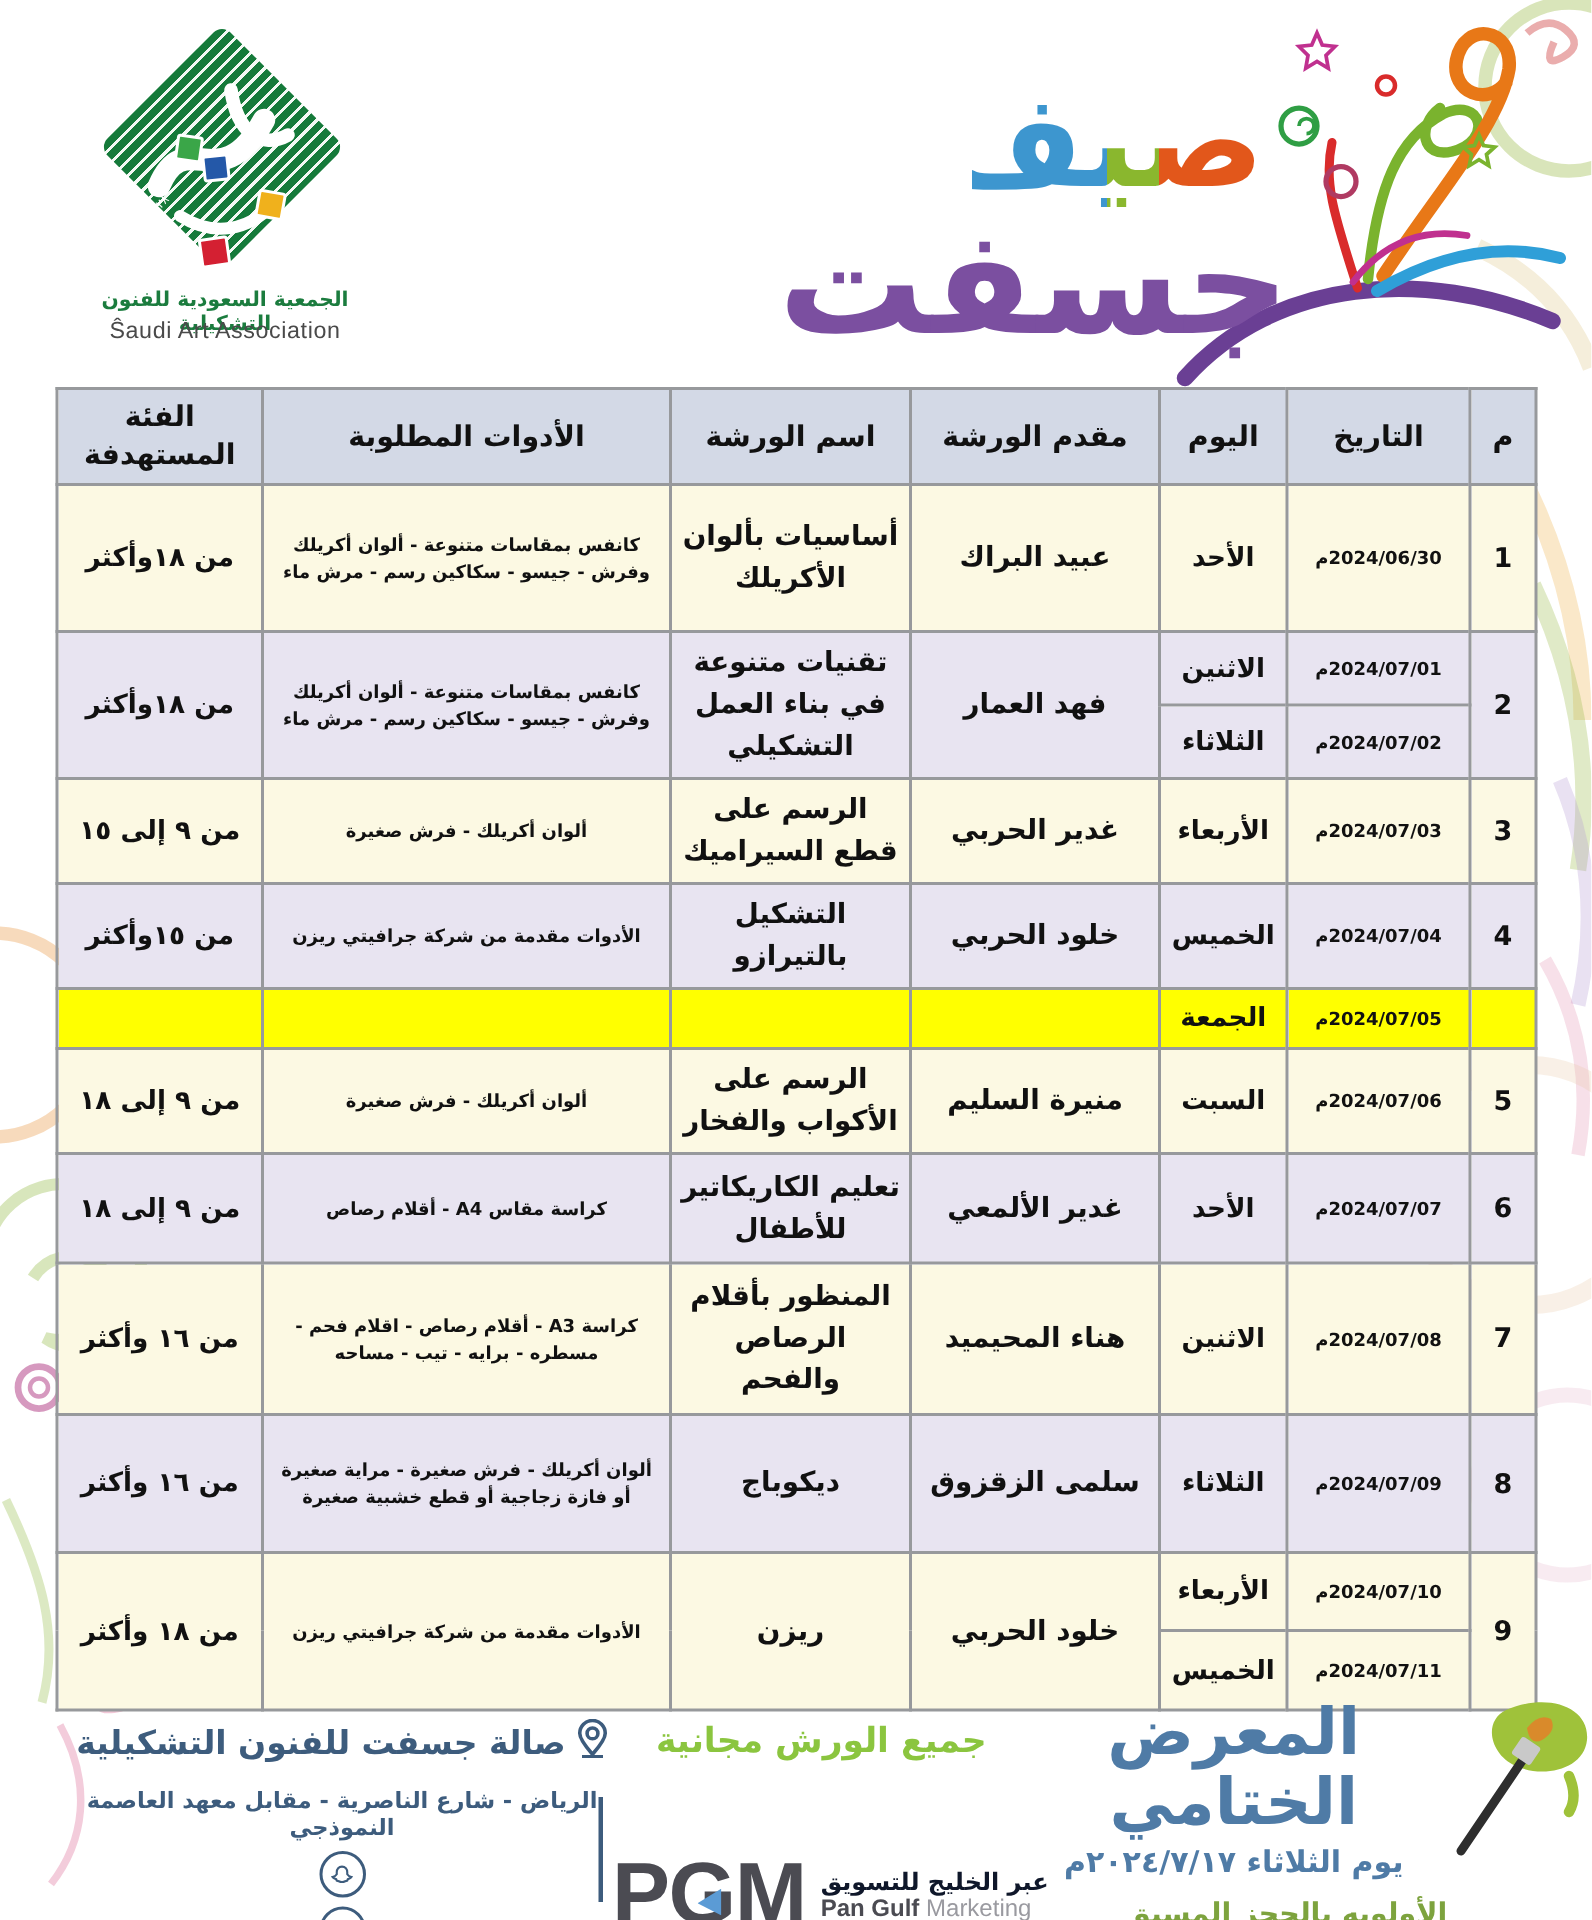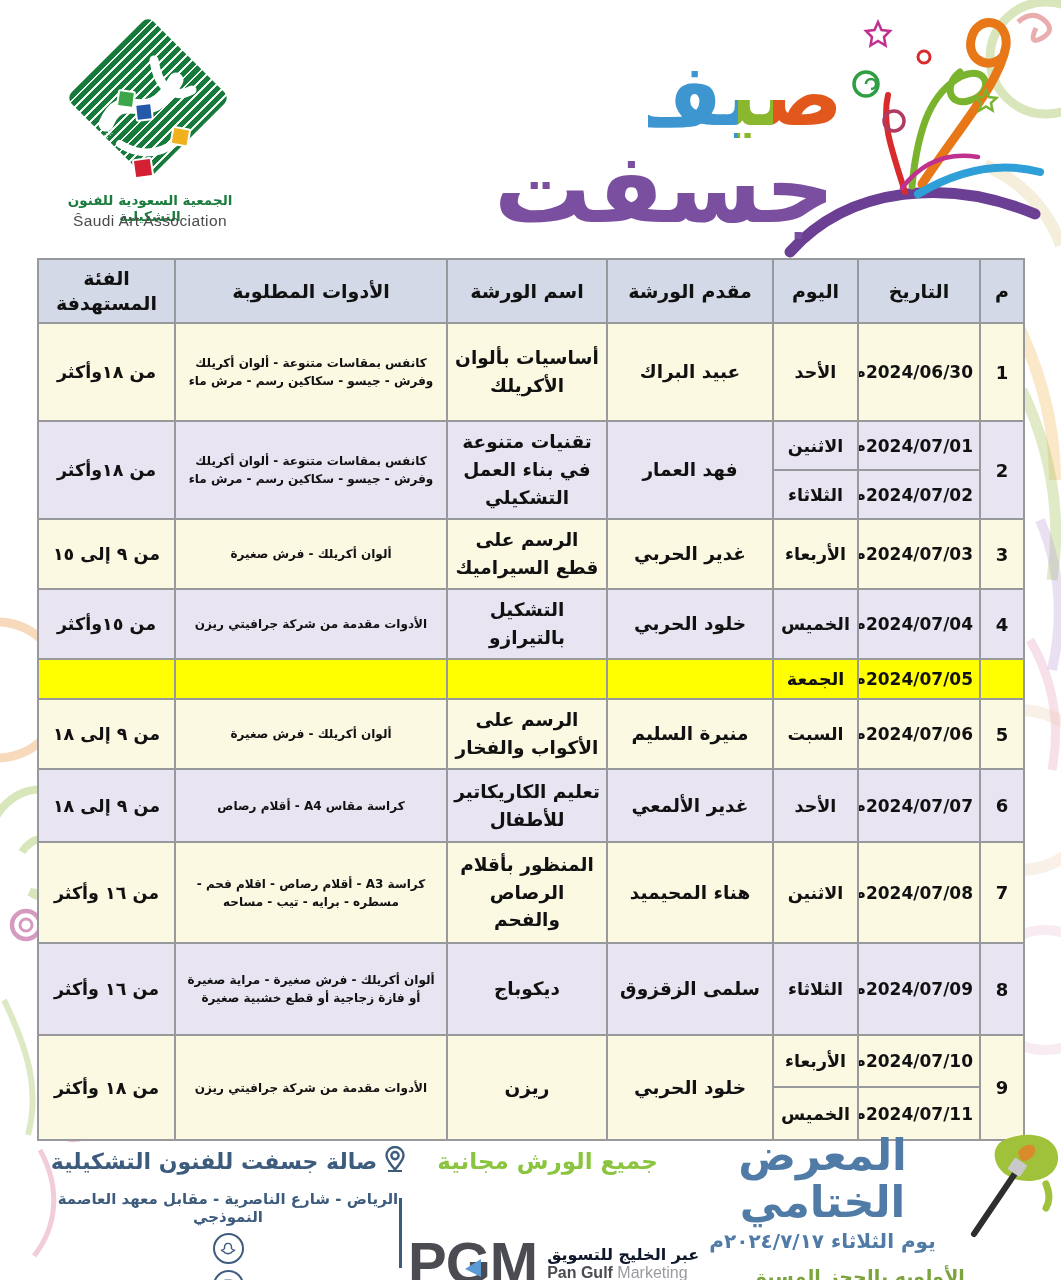--- a/index.html
+++ b/index.html
@@ -14,33 +14,33 @@
            border-radius:8px;background:repeating-linear-gradient(90deg,#157a3a 0 5px,#f2f8f3 5px 7px);}
   .saa-svg{position:absolute;left:0;top:0;width:184px;height:190px;}
   .saa-ar{position:absolute;top:176px;width:100%;font-size:13.5px;font-weight:700;color:#1b7c3e;direction:rtl;}
   .saa-en{position:absolute;top:196px;width:100%;font-size:15.5px;font-weight:500;color:#4a4a4a;letter-spacing:.4px;
           font-family:"Liberation Sans",sans-serif;}
 
   
   .t1{left:648px;top:52px;width:195px;text-align:center;font-size:86px;font-weight:800;line-height:1;
       background:linear-gradient(to left,#e2571b 0 36%,#8ab72e 36% 54%,#3d96cf 54% 100%);
       -webkit-background-clip:text;background-clip:text;color:transparent;direction:rtl;}
-  .t2{left:505px;top:136px;width:330px;text-align:right;font-size:97px;font-weight:800;line-height:1.1;
+  .t2{left:530px;top:136px;width:330px;text-align:right;font-size:97px;font-weight:800;line-height:1.1;
       color:#7b4fa0;direction:rtl;}
 
   
   table.sched{position:absolute;left:37px;top:258px;width:986px;z-index:2;border-collapse:collapse;
               table-layout:fixed;direction:rtl;}
   .sched td{border:2px solid #97999c;text-align:center;vertical-align:middle;padding:2px 6px;overflow:hidden;}
   .sched thead td{background:#d3d9e6;font-size:19px;font-weight:700;line-height:1.3;}
   tr.cream td{background:#fcf9e3;}
   tr.lav td{background:#e8e4f1;}
   tr.yellow td{background:#ffff00;}
   .c-num{font-size:18px;font-weight:600;}
-  .c-date{font-size:17px;font-weight:700;white-space:nowrap;padding:2px 2px;}
+  .c-date{font-size:12px;font-weight:700;white-space:nowrap;padding:2px 2px;}
   .c-day{font-size:17.5px;font-weight:600;}
   .c-presenter,.c-workshop{font-size:18.5px;font-weight:600;line-height:1.5;}
   .c-tools{font-size:12px;font-weight:600;line-height:1.5;padding:4px 10px;}
   .c-target{font-size:17.5px;font-weight:600;}
 
   
   .venue{left:0;top:1146px;width:400px;text-align:center;color:#3d5c7d;direction:rtl;padding-left:28px;}
   .venue-title{display:flex;justify-content:center;align-items:center;gap:8px;font-size:22px;font-weight:800;}
   .venue-addr{margin-top:13px;font-size:15px;font-weight:700;}
   .venue-social{margin-top:7px;display:flex;justify-content:center;align-items:center;gap:6px;direction:ltr;font-weight:800;flex-direction:column;}

